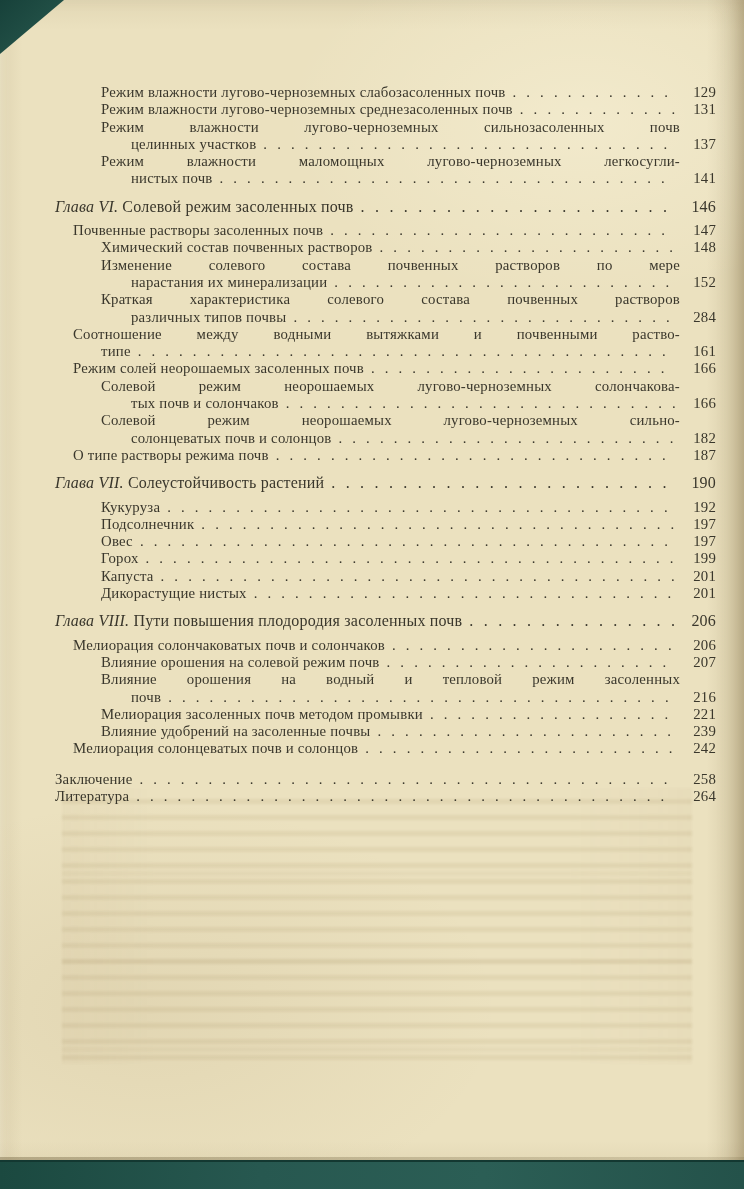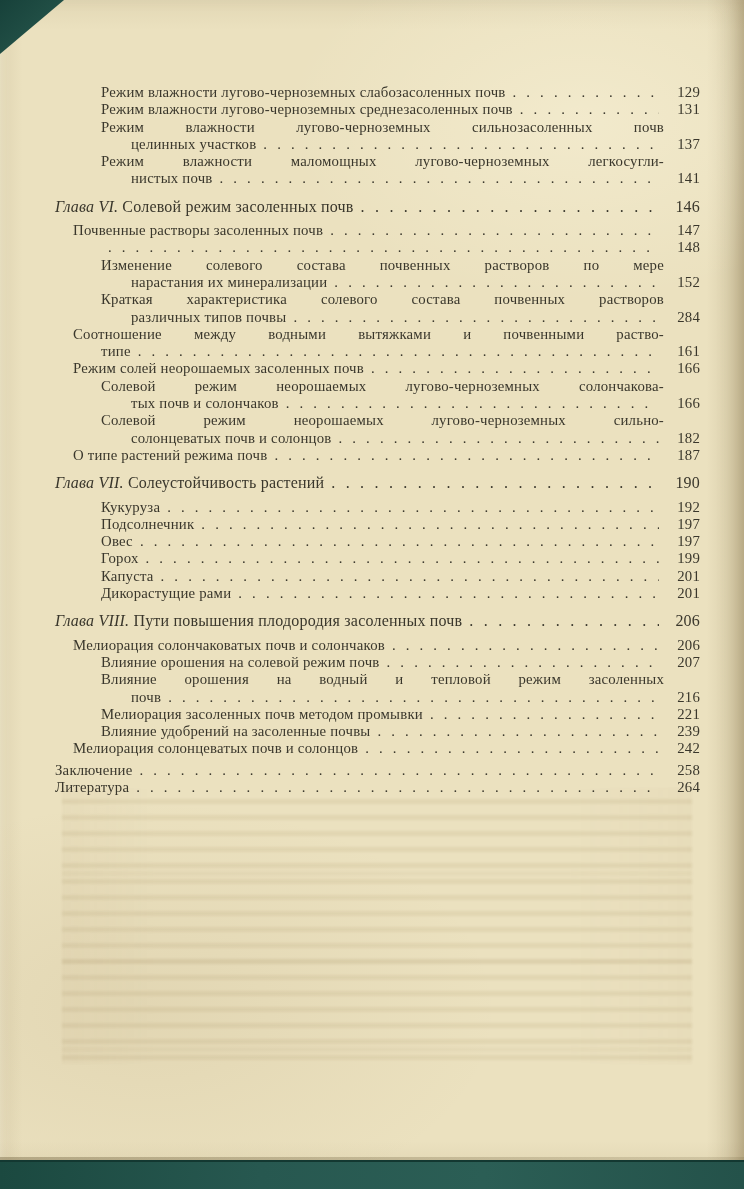--- a/index.html
+++ b/index.html
@@ -36,30 +36,30 @@
   .showthrough{
     position:absolute;left:62px;right:52px;top:788px;height:276px;
     background:
       repeating-linear-gradient(180deg, rgba(146,120,72,0) 0 11px, rgba(146,120,72,0.14) 11px 16px),
       repeating-linear-gradient(180deg, rgba(146,120,72,0) 0 83px, rgba(146,120,72,0.08) 83px 88px),
       linear-gradient(90deg, rgba(146,120,72,0.06), rgba(146,120,72,0) 15%, rgba(146,120,72,0) 80%, rgba(146,120,72,0.05));
     filter:blur(1.1px);
     opacity:0.75;
   }
   .toc{
-    position:absolute;top:84px;left:55px;right:44px;
+    position:absolute;top:84px;left:55px;right:28px;
     font-size:14.8px;line-height:17.3px;letter-spacing:0.2px;
   }
   .toc-line{display:flex;align-items:baseline;}
   .indent-0{padding-left:0;}
   .indent-1{padding-left:18px;}
   .indent-2{padding-left:46px;}
   .indent-3{padding-left:76px;}
   .chapter{margin:10px 0 7px;font-size:16px;}
-  .section-gap{margin-top:4px;}
+  .section-gap{margin-top:13px;}
   .entry{white-space:nowrap;}
   .chapter-prefix{font-style:italic;}
   .justified .entry{flex:1 1 auto;white-space:normal;text-align:justify;text-align-last:justify;}
   .dot-leader{
     flex:1 1 0;min-width:0;overflow:hidden;white-space:nowrap;
     word-spacing:6px;padding-left:7px;margin-right:5px;
     color:var(--ink,#3a372c);
   }
   .page-number{flex:0 0 36px;text-align:right;white-space:nowrap;}
 </style>
@@ -104,20 +104,21 @@
     <span class="entry"><span class="chapter-prefix">Глава VI.</span><span class="entry-text"> Солевой режим засоленных почв</span></span>
     <span class="dot-leader">. . . . . . . . . . . . . . . . . . . . . . . . . . . . . . . . . . . . . . . . . . . . . . . . . . . . . . . . . . . . . . . . . . . . . . . . . . . . . . . .</span>
     <span class="page-number">146</span>
   </div>
       <div class="toc-line indent-1">
     <span class="entry"><span class="chapter-prefix"></span><span class="entry-text">Почвенные растворы засоленных почв</span></span>
     <span class="dot-leader">. . . . . . . . . . . . . . . . . . . . . . . . . . . . . . . . . . . . . . . . . . . . . . . . . . . . . . . . . . . . . . . . . . . . . . . . . . . . . . . .</span>
     <span class="page-number">147</span>
   </div>
       <div class="toc-line indent-2">
+    <span class="entry"><span class="chapter-prefix"></span><span class="entry-text">Химический состав почвенных растворов</span></span>
     <span class="dot-leader">. . . . . . . . . . . . . . . . . . . . . . . . . . . . . . . . . . . . . . . . . . . . . . . . . . . . . . . . . . . . . . . . . . . . . . . . . . . . . . . .</span>
     <span class="page-number">148</span>
   </div>
       <div class="toc-line indent-2 justified">
     <span class="entry"><span class="chapter-prefix"></span><span class="entry-text">Изменение солевого состава почвенных растворов по мере</span></span>
 
     <span class="page-number"></span>
   </div>
       <div class="toc-line indent-3">
     <span class="entry"><span class="chapter-prefix"></span><span class="entry-text">нарастания их минерализации</span></span>
@@ -163,21 +164,21 @@
     <span class="entry"><span class="chapter-prefix"></span><span class="entry-text">Солевой режим неорошаемых лугово-черноземных сильно-</span></span>
 
     <span class="page-number"></span>
   </div>
       <div class="toc-line indent-3">
     <span class="entry"><span class="chapter-prefix"></span><span class="entry-text">солонцеватых почв и солонцов</span></span>
     <span class="dot-leader">. . . . . . . . . . . . . . . . . . . . . . . . . . . . . . . . . . . . . . . . . . . . . . . . . . . . . . . . . . . . . . . . . . . . . . . . . . . . . . . .</span>
     <span class="page-number">182</span>
   </div>
       <div class="toc-line indent-1">
-    <span class="entry"><span class="chapter-prefix"></span><span class="entry-text">О типе растений режима почв</span></span>
+    <span class="entry"><span class="chapter-prefix"></span><span class="entry-text">О типе растворы режима почв</span></span>
     <span class="dot-leader">. . . . . . . . . . . . . . . . . . . . . . . . . . . . . . . . . . . . . . . . . . . . . . . . . . . . . . . . . . . . . . . . . . . . . . . . . . . . . . . .</span>
     <span class="page-number">187</span>
   </div>
       <div class="toc-line indent-0 chapter">
     <span class="entry"><span class="chapter-prefix">Глава VII.</span><span class="entry-text"> Солеустойчивость растений</span></span>
     <span class="dot-leader">. . . . . . . . . . . . . . . . . . . . . . . . . . . . . . . . . . . . . . . . . . . . . . . . . . . . . . . . . . . . . . . . . . . . . . . . . . . . . . . .</span>
     <span class="page-number">190</span>
   </div>
       <div class="toc-line indent-2">
     <span class="entry"><span class="chapter-prefix"></span><span class="entry-text">Кукуруза</span></span>
@@ -198,21 +199,21 @@
     <span class="entry"><span class="chapter-prefix"></span><span class="entry-text">Горох</span></span>
     <span class="dot-leader">. . . . . . . . . . . . . . . . . . . . . . . . . . . . . . . . . . . . . . . . . . . . . . . . . . . . . . . . . . . . . . . . . . . . . . . . . . . . . . . .</span>
     <span class="page-number">199</span>
   </div>
       <div class="toc-line indent-2">
     <span class="entry"><span class="chapter-prefix"></span><span class="entry-text">Капуста</span></span>
     <span class="dot-leader">. . . . . . . . . . . . . . . . . . . . . . . . . . . . . . . . . . . . . . . . . . . . . . . . . . . . . . . . . . . . . . . . . . . . . . . . . . . . . . . .</span>
     <span class="page-number">201</span>
   </div>
       <div class="toc-line indent-2">
-    <span class="entry"><span class="chapter-prefix"></span><span class="entry-text">Дикорастущие рами</span></span>
+    <span class="entry"><span class="chapter-prefix"></span><span class="entry-text">Дикорастущие нистых</span></span>
     <span class="dot-leader">. . . . . . . . . . . . . . . . . . . . . . . . . . . . . . . . . . . . . . . . . . . . . . . . . . . . . . . . . . . . . . . . . . . . . . . . . . . . . . . .</span>
     <span class="page-number">201</span>
   </div>
       <div class="toc-line indent-0 chapter">
     <span class="entry"><span class="chapter-prefix">Глава VIII.</span><span class="entry-text"> Пути повышения плодородия засоленных почв</span></span>
     <span class="dot-leader">. . . . . . . . . . . . . . . . . . . . . . . . . . . . . . . . . . . . . . . . . . . . . . . . . . . . . . . . . . . . . . . . . . . . . . . . . . . . . . . .</span>
     <span class="page-number">206</span>
   </div>
       <div class="toc-line indent-1">
     <span class="entry"><span class="chapter-prefix"></span><span class="entry-text">Мелиорация солончаковатых почв и солончаков</span></span>

